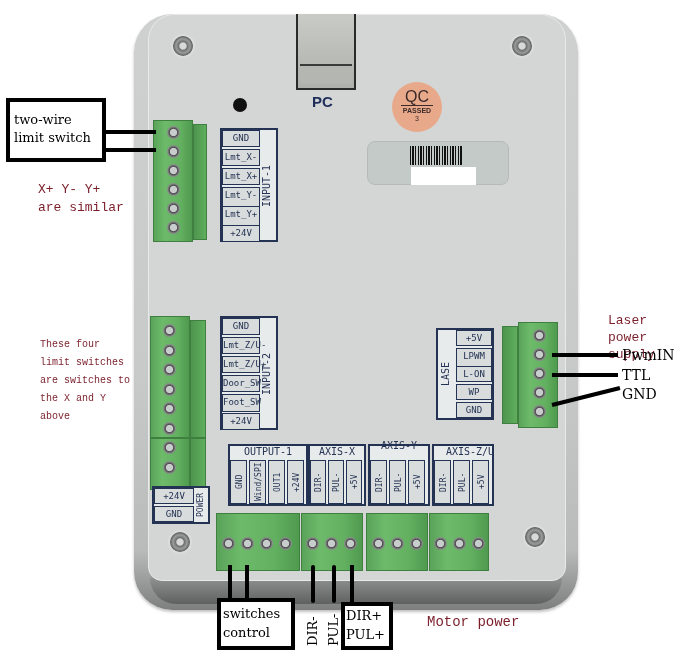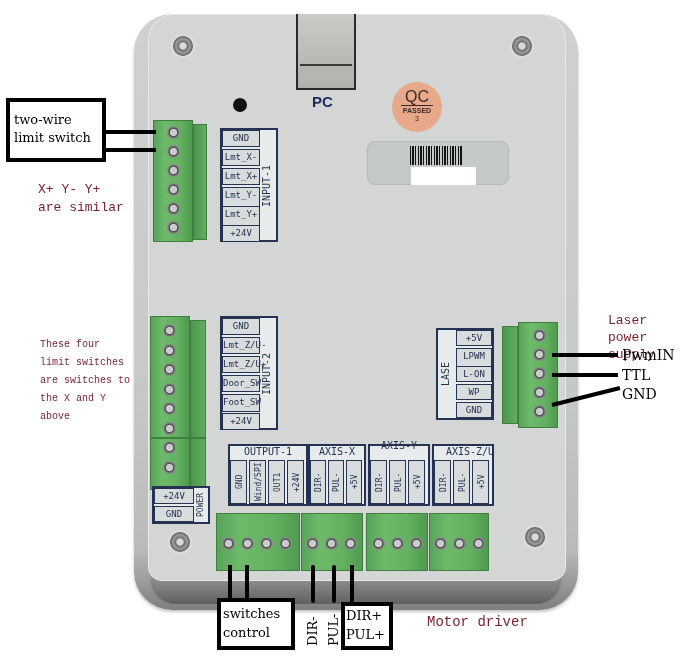--- a/index.html
+++ b/index.html
@@ -240,13 +240,13 @@
 <div class="wire" style="left:311px;top:565px;width:4px;height:38px;border-radius:2px;"></div>
 <div class="wire" style="left:332px;top:565px;width:4px;height:38px;border-radius:2px;"></div>
 <div class="wire" style="left:350px;top:565px;width:4px;height:40px;"></div>
 <div class="abs ann vtext" style="left:305px;top:606px;font-size:13px;height:40px;line-height:16px;">DIR-</div>
 <div class="abs ann vtext" style="left:326px;top:606px;font-size:13px;height:40px;line-height:16px;">PUL-</div>
 <div class="abs box" style="left:341px;top:602px;width:52px;height:48px;"></div>
 <div class="abs ann" style="left:346px;top:606px;font-size:13px;line-height:19px;">
   <div>DIR+</div>
   <div>PUL+</div>
 </div>
-<div class="abs red" style="left:403px;top:614px;font-size:14px;">Motor driver</div>
+<div class="abs red" style="left:403px;top:614px;font-size:14px;">Motor power</div>
 
 </body></html>

